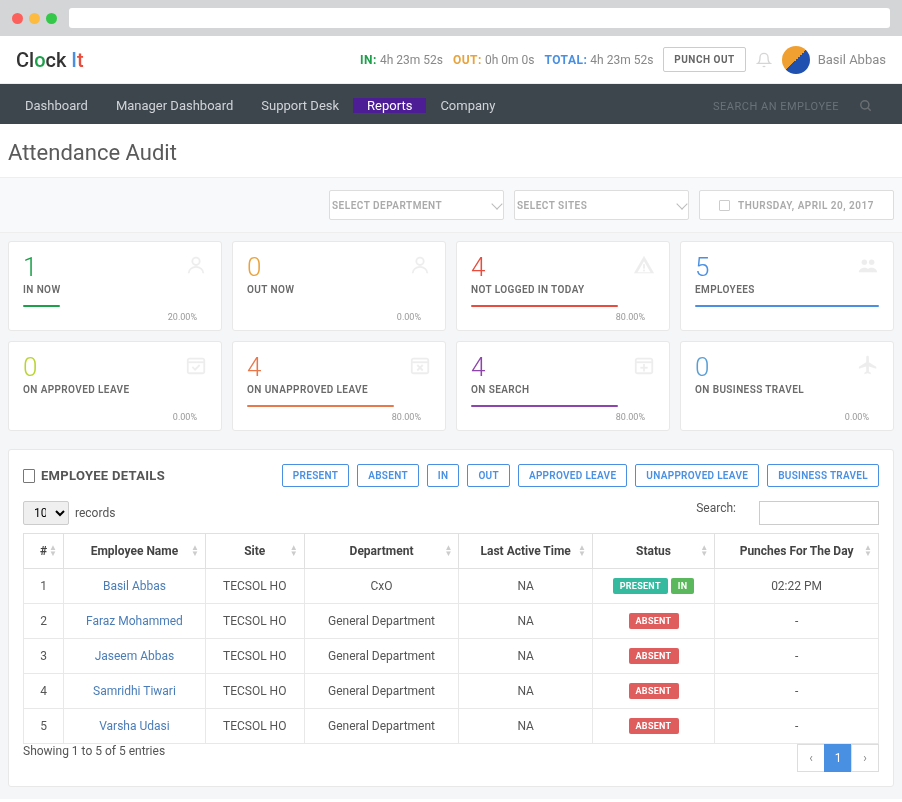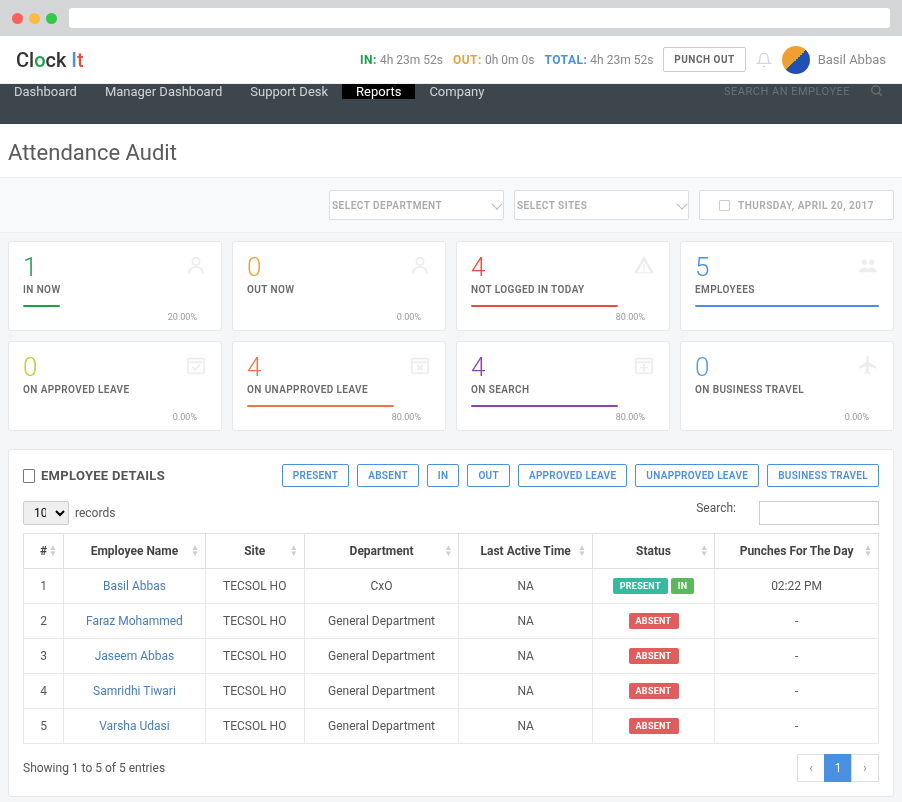--- a/index.html
+++ b/index.html
@@ -16,23 +16,23 @@
 .time-stat{font-size:12px;margin-right:10px}
 .time-label{font-weight:700;letter-spacing:0.5px}
 .time-label.in{color:#1ca04a}
 .time-label.out{color:#e8a33d}
 .time-label.total{color:#4a90e2}
 .time-val{color:#888}
 .punch-btn{border:1px solid #ccc;font-size:10px;font-weight:700;letter-spacing:0.5px;color:#666;padding:6px 10px;background:#fff;cursor:pointer;border-radius:2px;margin-right:10px}
 .bell{width:16px;height:16px;margin-right:10px;opacity:.35}
 .avatar{width:28px;height:28px;border-radius:50%;background:linear-gradient(135deg,#f0a030 50%,#2050b0 50%);margin-right:8px}
 .username{color:#8a8a8a;font-size:13px}
-.nav{background:#3d464d;height:40px;display:flex;align-items:flex-start;padding:0}
+.nav{background:#3d464d;height:40px;display:flex;align-items:flex-end;padding:11px}
 .nav-item{color:#d0d4d8;font-size:13px;padding:0 14px;display:flex;align-items:center;cursor:pointer}
-.nav-item.active{background:#000000;color:#fff}
+.nav-item.active{background:#4c1d95;color:#fff}
 .nav-spacer{flex:1}
 .nav-search{display:flex;align-items:center;padding-right:18px}
 .nav-search-input{background:transparent;border:0;color:#7a8289;font-size:11px;letter-spacing:0.5px;width:140px;outline:none}
 .nav-search-input::placeholder{color:#6a7279}
 .nav-search-icon{width:14px;height:14px;opacity:.4;margin-left:6px}
 .page{background:#f5f6f7;padding:0 8px 12px}
 .page-title{font-size:22px;color:#5a5a5a;font-weight:400;padding:16px 8px 12px;background:#fff;margin:0 -8px}
 .filters{display:flex;gap:10px;padding:12px 8px;background:#f8f9fa;justify-content:flex-end;border-top:1px solid #eee;border-bottom:1px solid #eee;margin:0 -8px 8px}
 .filter{border:1px solid #ddd;background:#fff;height:30px;display:flex;align-items:center;padding:0 2px;font-size:10px;color:#aaa;letter-spacing:0.5px;font-weight:600;border-radius:2px;cursor:pointer;justify-content:space-between}
 .filter.dep{width:175px}.filter.site{width:175px}.filter.date{width:195px;justify-content:center;gap:8px;cursor:default}
@@ -62,21 +62,21 @@
 .search-inp{border:1px solid #ccc;height:24px;width:120px;padding:0 6px;font-size:12px}
 table{width:100%;border-collapse:collapse}
 th{border:1px solid #e0e0e0;padding:10px 6px;font-size:12px;font-weight:700;color:#444;text-align:center;position:relative;background:#fff}
 th .sort{position:absolute;right:6px;top:50%;transform:translateY(-50%);font-size:8px;color:#ccc;line-height:6px}
 td{border:1px solid #e8e8e8;padding:9px 6px;font-size:12px;text-align:center;color:#555}
 td.name a{color:#4a7db8;text-decoration:none}
 .badge{display:inline-block;padding:3px 7px;font-size:9px;font-weight:700;color:#fff;border-radius:2px;letter-spacing:0.3px}
 .badge.present{background:#35baa0}
 .badge.in{background:#5cb85c;margin-left:3px}
 .badge.absent{background:#e05d5d}
-.table-foot{display:flex;align-items:center;margin-top:10px}
+.table-foot{display:flex;align-items:flex-start;}
 .info-text{font-size:12px;color:#555}
 .pager{margin-left:auto;display:flex}
 .pg-btn{border:1px solid #ddd;width:28px;height:28px;display:flex;align-items:center;justify-content:center;font-size:12px;color:#888;cursor:pointer;margin-left:-1px}
 .pg-btn.active{background:#4a90e2;color:#fff;border-color:#4a90e2}
 </style>
 </head>
 <body>
 
 <div class="browser-bar">
   <div class="traffic-lights">

